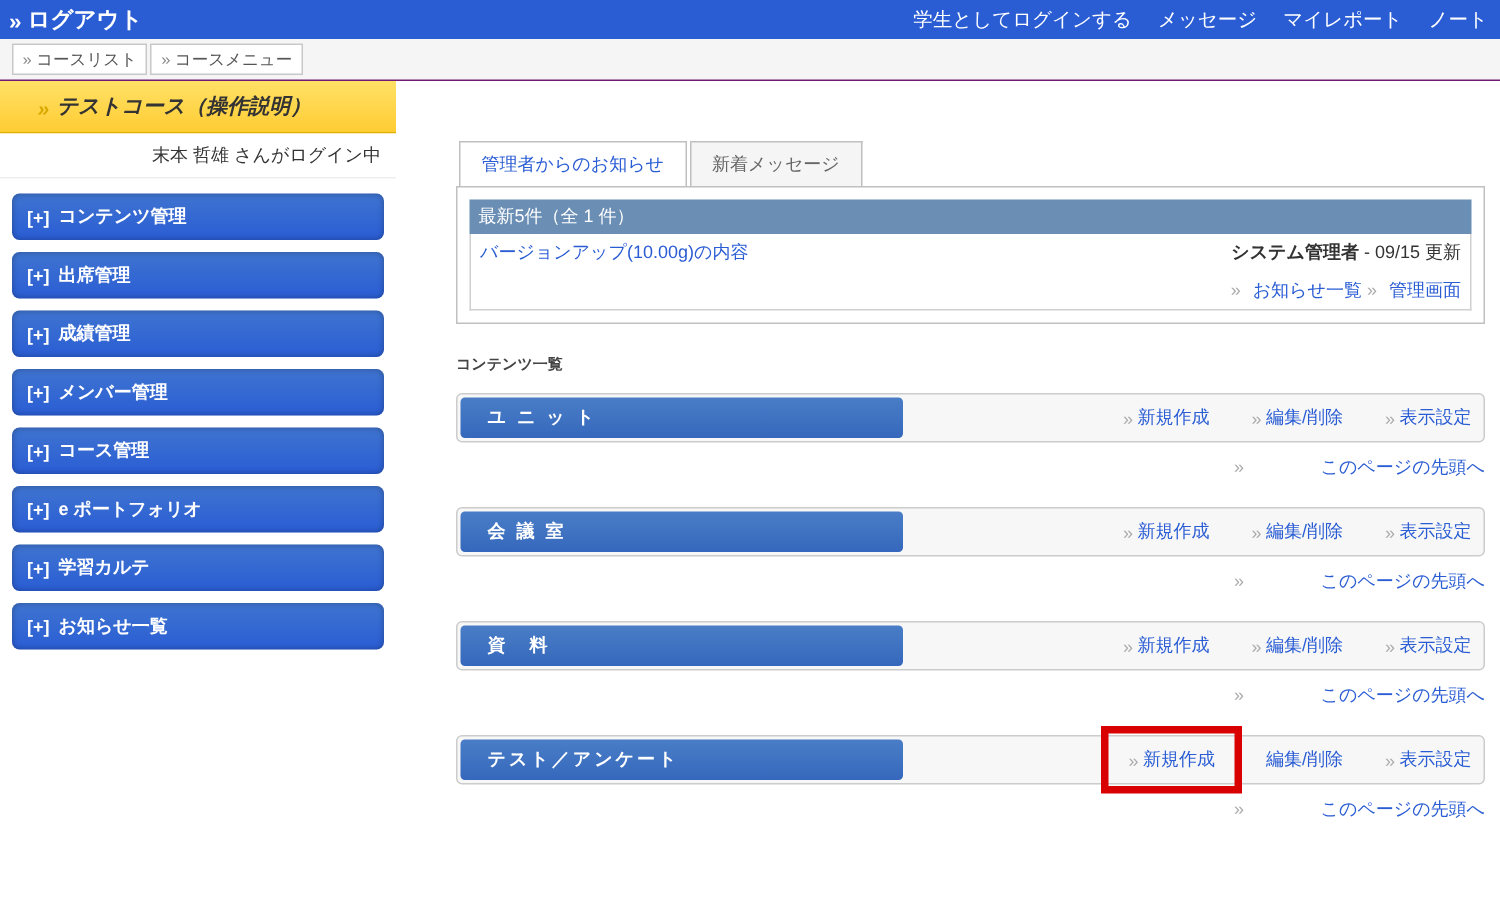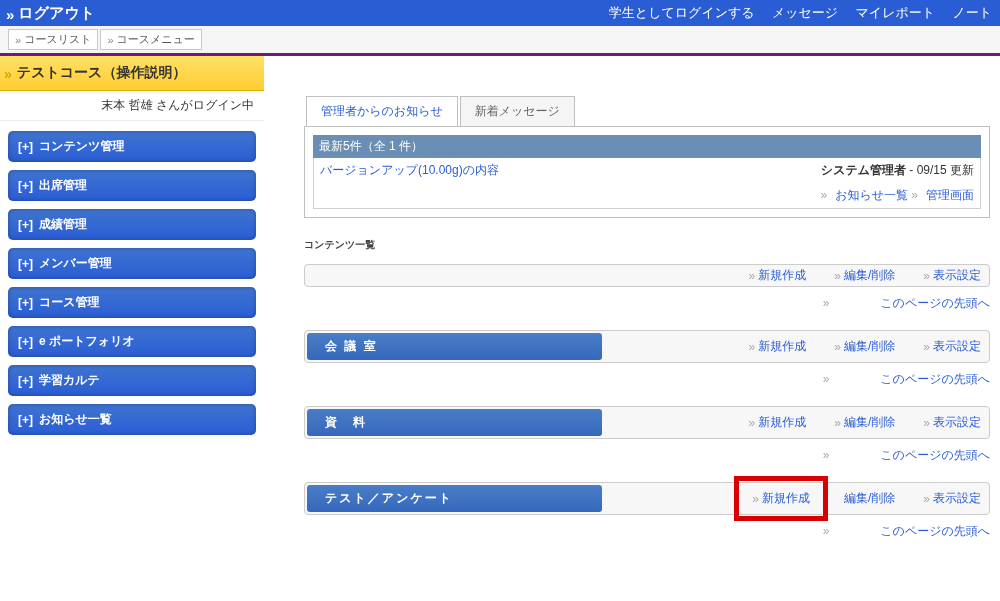--- a/index.html
+++ b/index.html
@@ -32,21 +32,21 @@
   .topbar-right a {
     color: #fff;
     text-decoration: none;
     margin-left: 14px;
     font-size: 13px;
   }
 
   
   .breadrow {
     background: #f5f5f5;
-    border-bottom: 3px solid #701a75;
+    border-bottom: 1px solid #701a75;
     padding: 3px 8px;
     display: flex;
     gap: 2px;
   }
   .crumb {
     background: #fff;
     border: 1px solid #c8c8c8;
     padding: 2px 6px;
     font-size: 11px;
     color: #555;
@@ -65,27 +65,28 @@
     background: #fff;
   }
   .content {
     flex: 1;
     padding: 10px 10px 10px 40px;
   }
 
   
   .course-title {
     background: linear-gradient(#ffe166, #ffcc33);
-    padding: 8px 4px;
+    padding: 8px 25px;
     font-size: 14px;
     font-weight: bold;
     color: #333;
     border-bottom: 1px solid #e0b000;
     display: flex;
     align-items: flex-end;
+    font-style: italic;
   }
   .course-title .chev { color: #d9a800; margin-right: 5px; }
 
   
   .loggedin {
     background: #fff;
     padding: 6px 10px;
     text-align: right;
     font-size: 12px;
     color: #333;
@@ -314,20 +315,21 @@
           <span class="chev"></span><a href="#">お知らせ一覧</a>
           <span class="chev"></span><a href="#">管理画面</a>
         </div>
       </div>
     </div>
 
     <div class="section-title">コンテンツ一覧</div>
 
     <div class="content-block">
       <div class="block-row">
+        <div class="block-pill">ユ ニ ッ ト</div>
         <div class="block-actions">
           <a href="#">
               <span class="chev"></span>
               <span>新規作成</span>
             </a>
           <a href="#">
               <span class="chev"></span>
               <span>編集/削除</span>
             </a>
           <a href="#">

